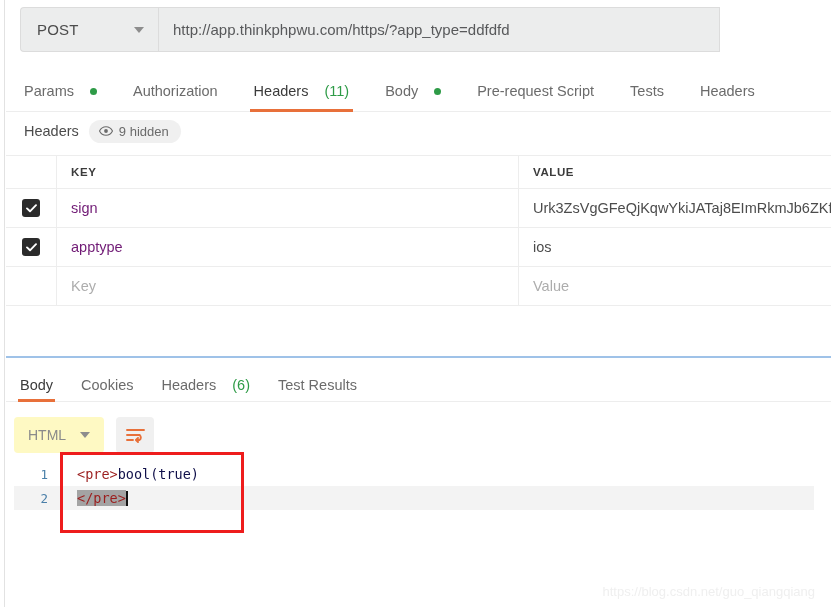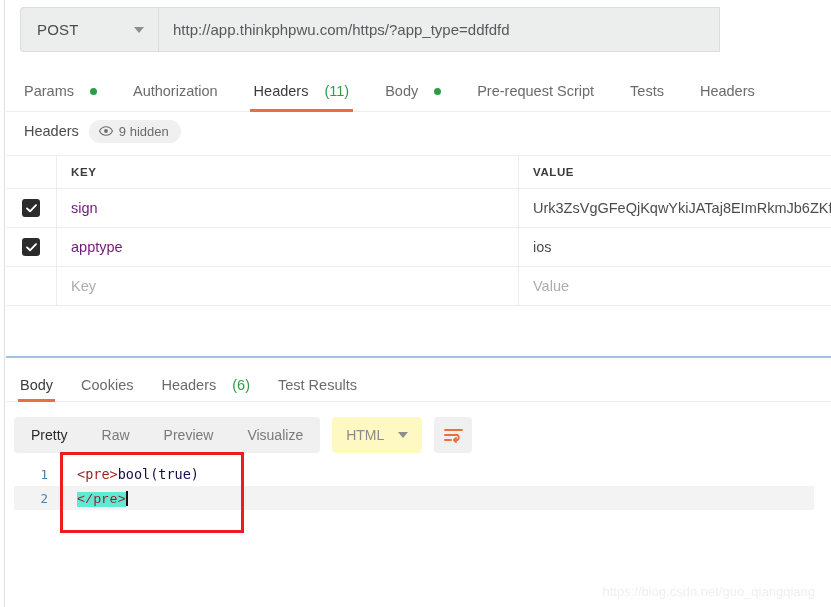--- a/index.html
+++ b/index.html
@@ -218,21 +218,21 @@
   }
   .code-text { white-space: pre; padding-left: 17px; color: #1a1a5e; }
   .tok-tag { color: #9b1d1d; }
   .tok-plain { color: #10104a; }
   .caret-bar {
     display: inline-block;
     width: 2px; height: 15px;
     background: #111111;
     vertical-align: -3px;
   }
-  .tag-hl { background: #5eead4; font-family: Liberation Mono, monospace; }
+  .tag-hl { background: #a3a3a3; }
 
   .red-box {
     position: absolute;
     left: 60px; top: 452px;
     width: 184px; height: 81px;
     border: 3px solid #ee1c1c;
     pointer-events: none;
   }
 
   .watermark {
@@ -345,26 +345,20 @@
     <div class="tab">
       <span>Headers</span>
       <span class="count-green">(6)</span>
     </div>
     <div class="tab">
       <span>Test Results</span>
     </div>
   </div>
 
   <div class="res-toolbar">
-    <div class="seg-group">
-      <div class="seg active">Pretty</div>
-      <div class="seg">Raw</div>
-      <div class="seg">Preview</div>
-      <div class="seg">Visualize</div>
-    </div>
     <div class="select-box">
       <span>HTML</span>
       <span class="caret-down"></span>
     </div>
     <div class="icon-btn">
       <svg width="19" height="15" viewBox="0 0 19 15">
         <path d="M1 2h17M1 7h12.5M1 12h6" stroke="#e8703a" stroke-width="1.9" stroke-linecap="round" fill="none"></path>
         <path d="M13.5 7a3 3 0 0 1 0 5h-3" stroke="#e8703a" stroke-width="1.9" fill="none" stroke-linecap="round"></path>
         <path d="M12 10l-2 2 2 2" stroke="#e8703a" stroke-width="1.9" fill="none" stroke-linecap="round" stroke-linejoin="round"></path>
       </svg>

